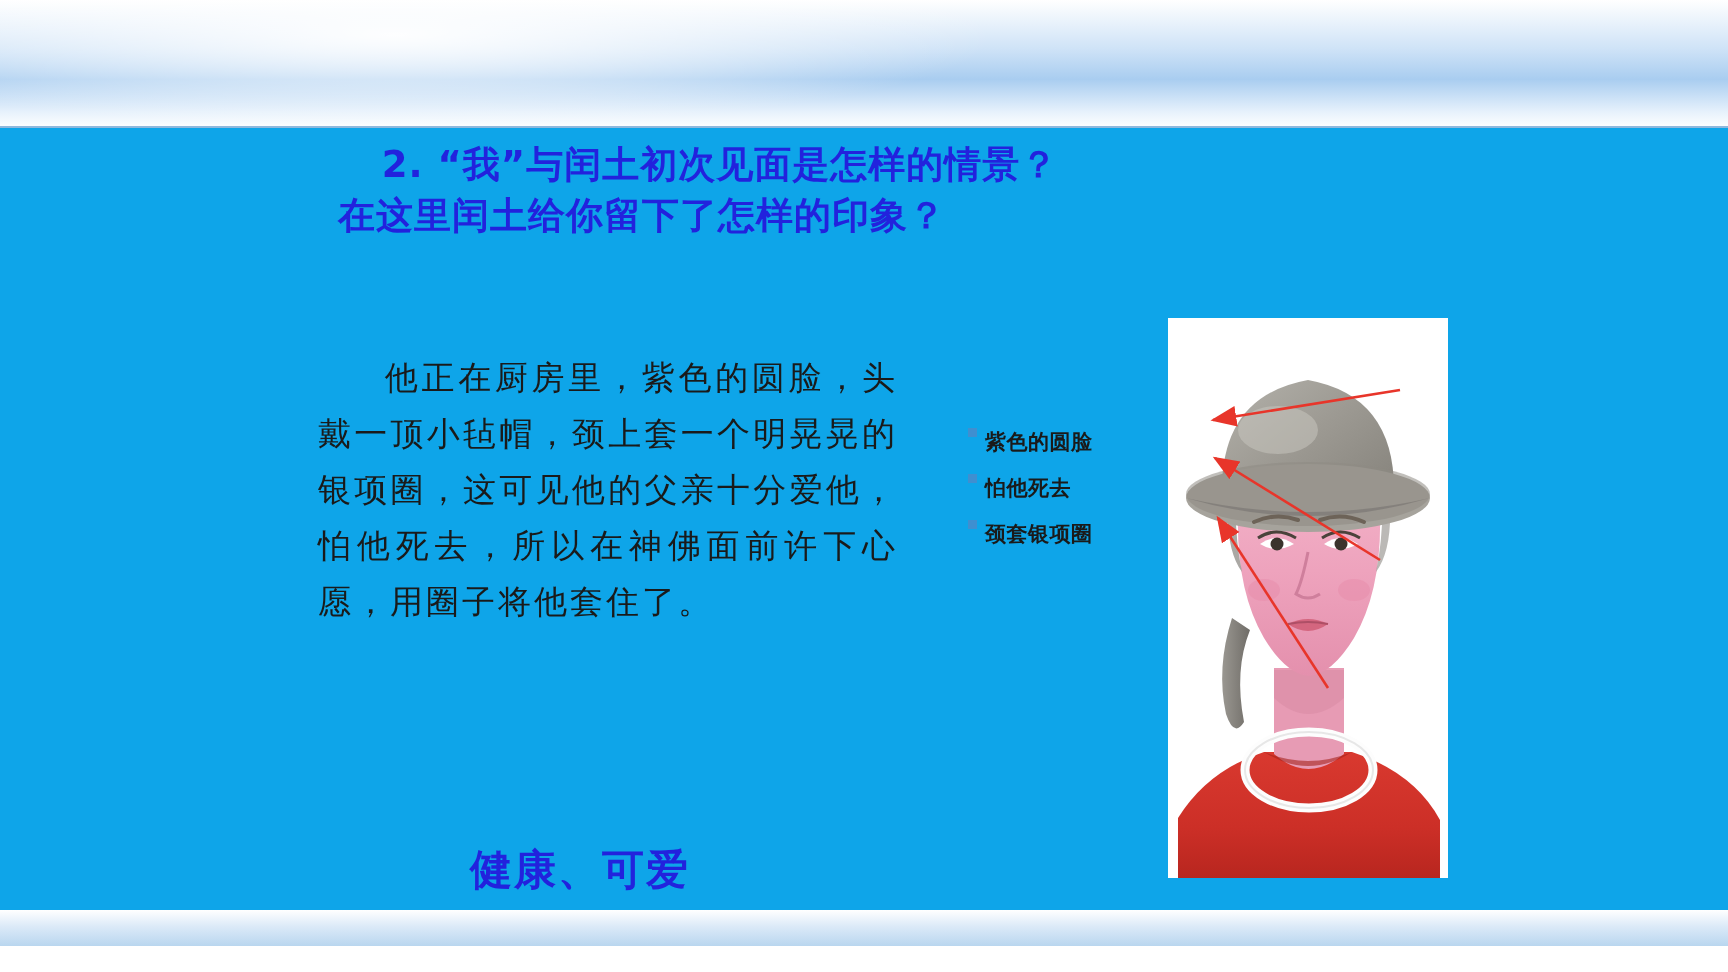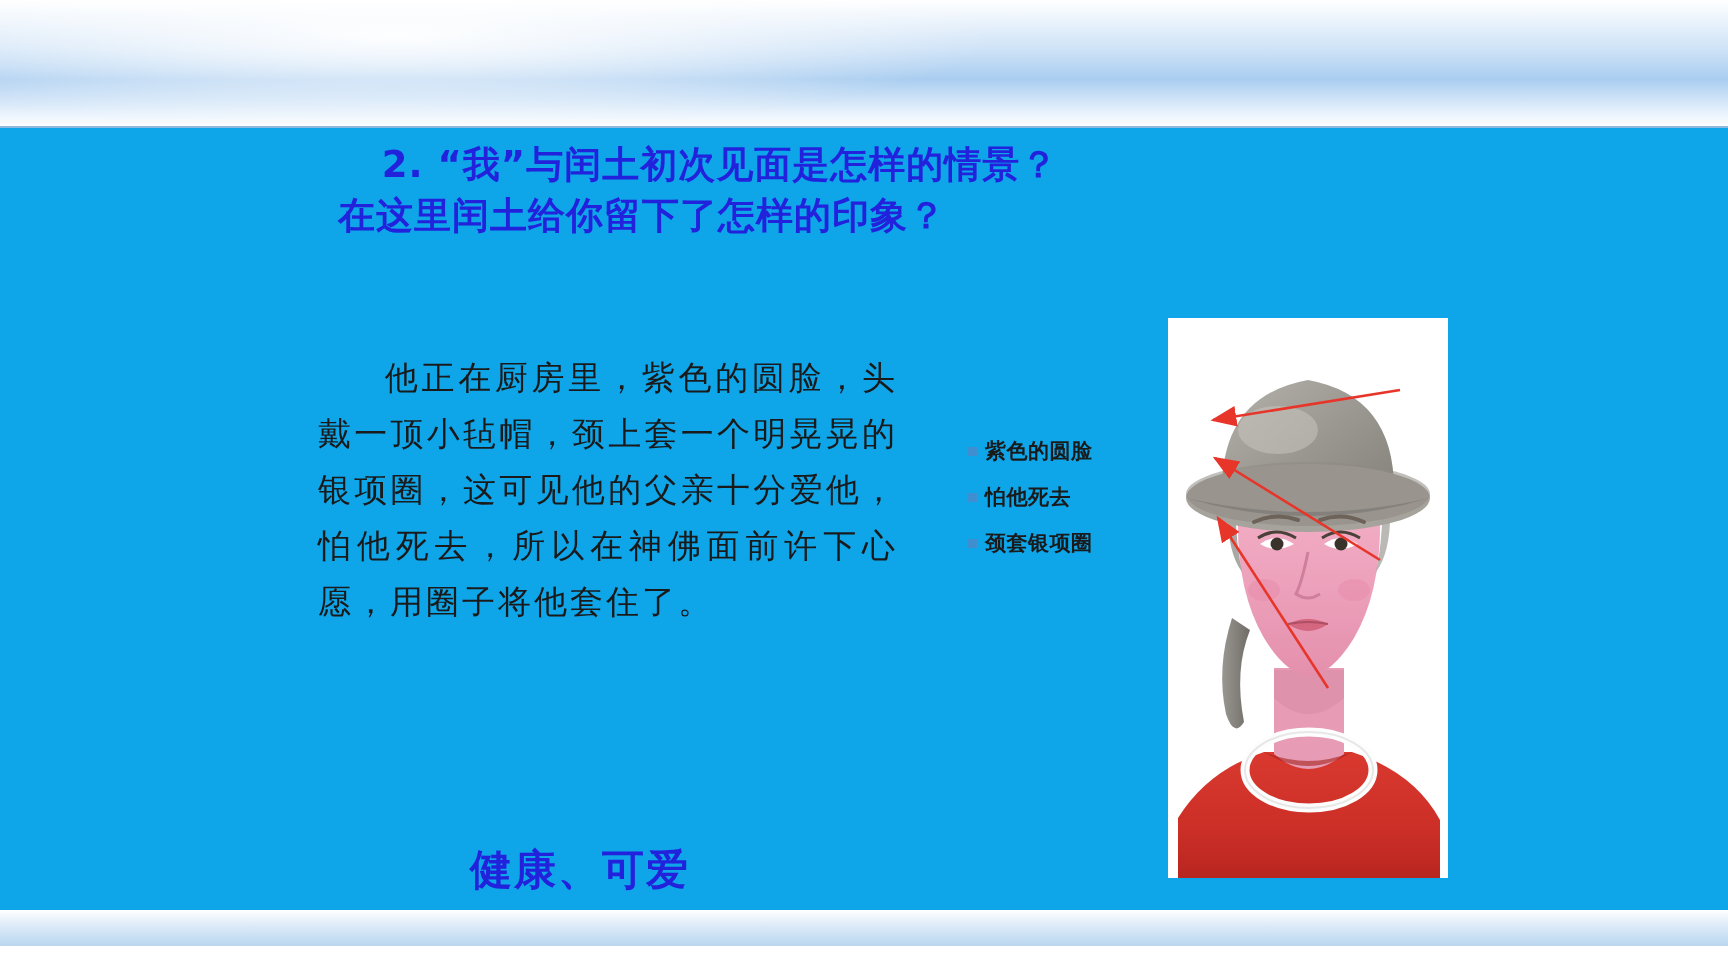--- a/index.html
+++ b/index.html
@@ -106,21 +106,21 @@
   }
   
   .callouts {
     position: absolute;
     left: 968px;
     top: 428px;
     width: 160px;
   }
   .callout-item {
     display: flex;
-    align-items: center;
+    align-items: flex-start;
     height: 46px;
   }
   .callout-bullet {
     width: 9px;
     height: 9px;
     background: #3f8fd0;
     margin-right: 8px;
     flex: 0 0 auto;
   }
   .callout-label {

